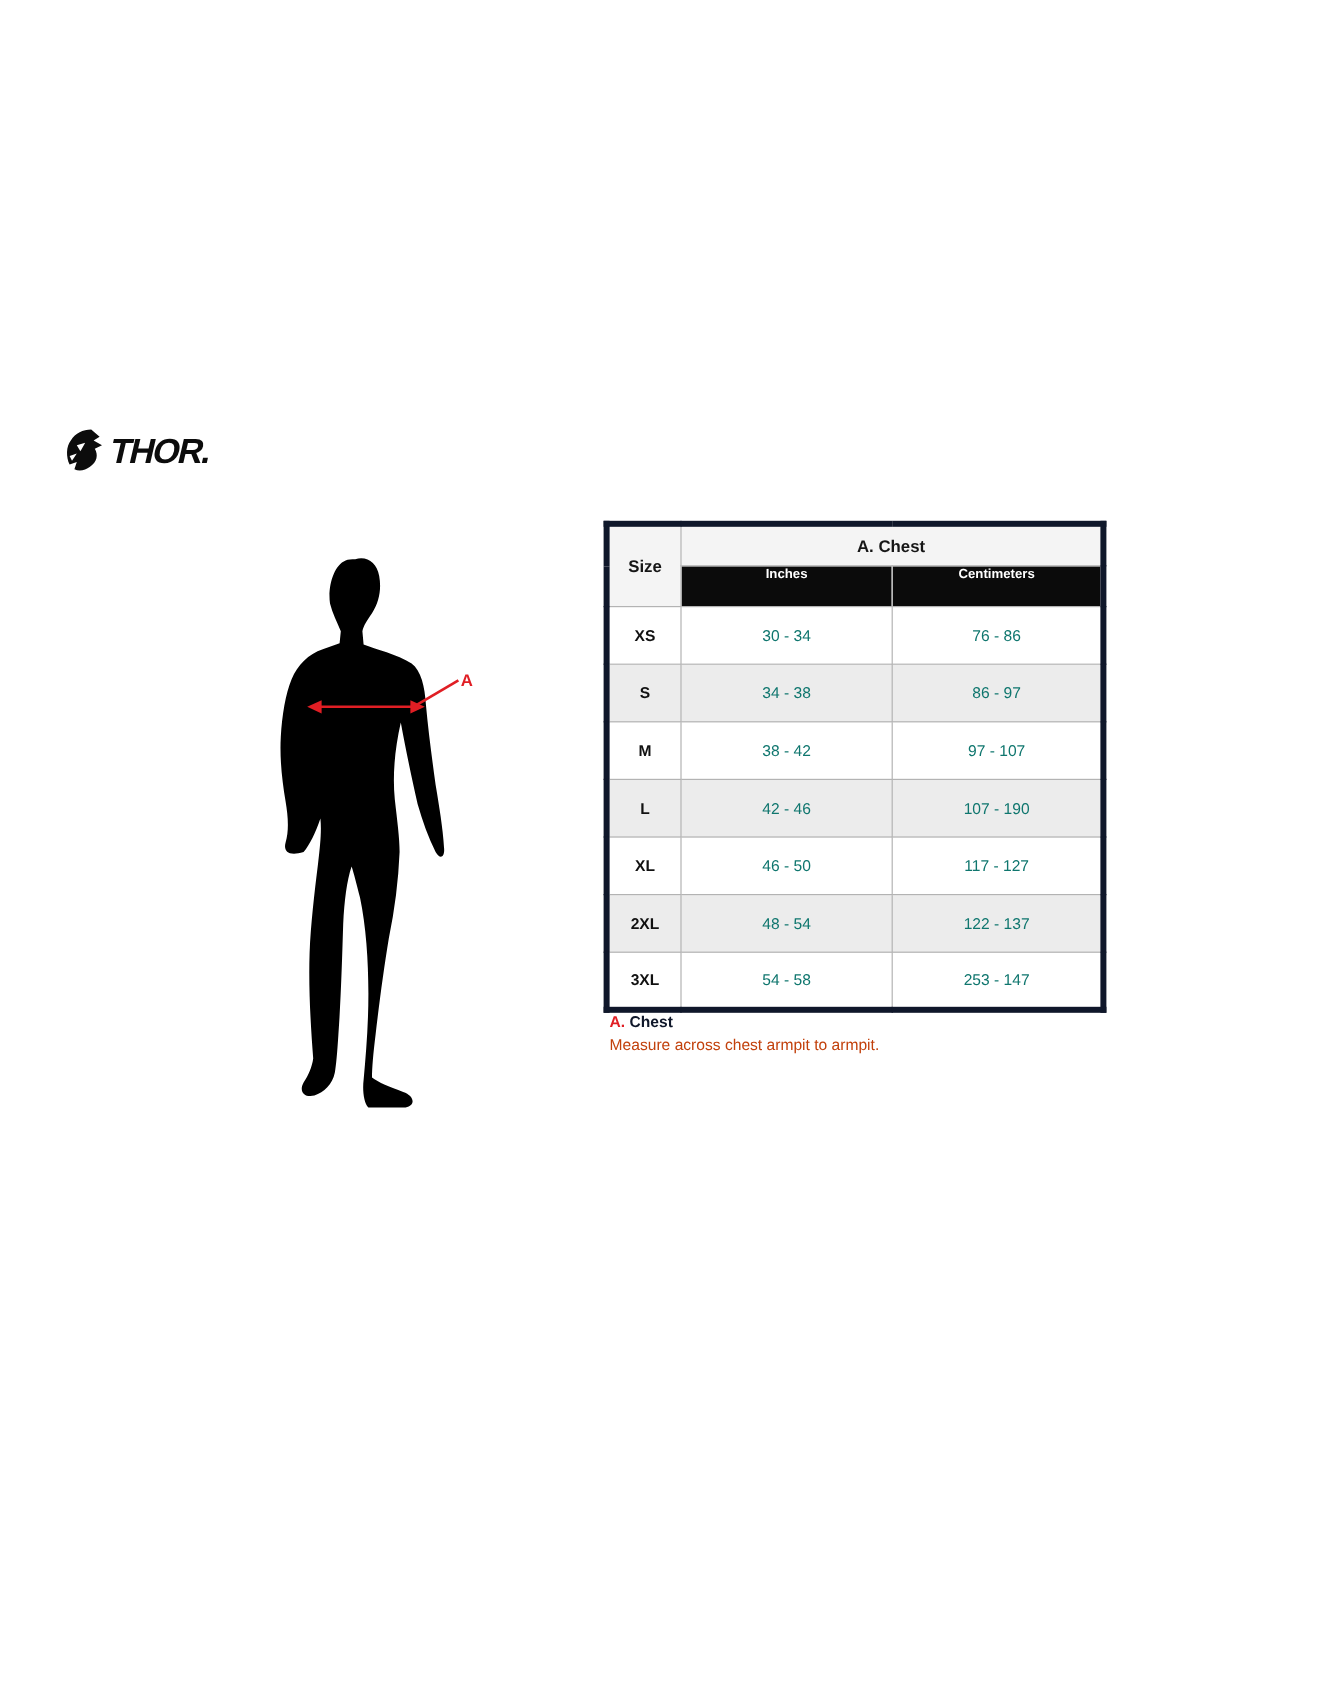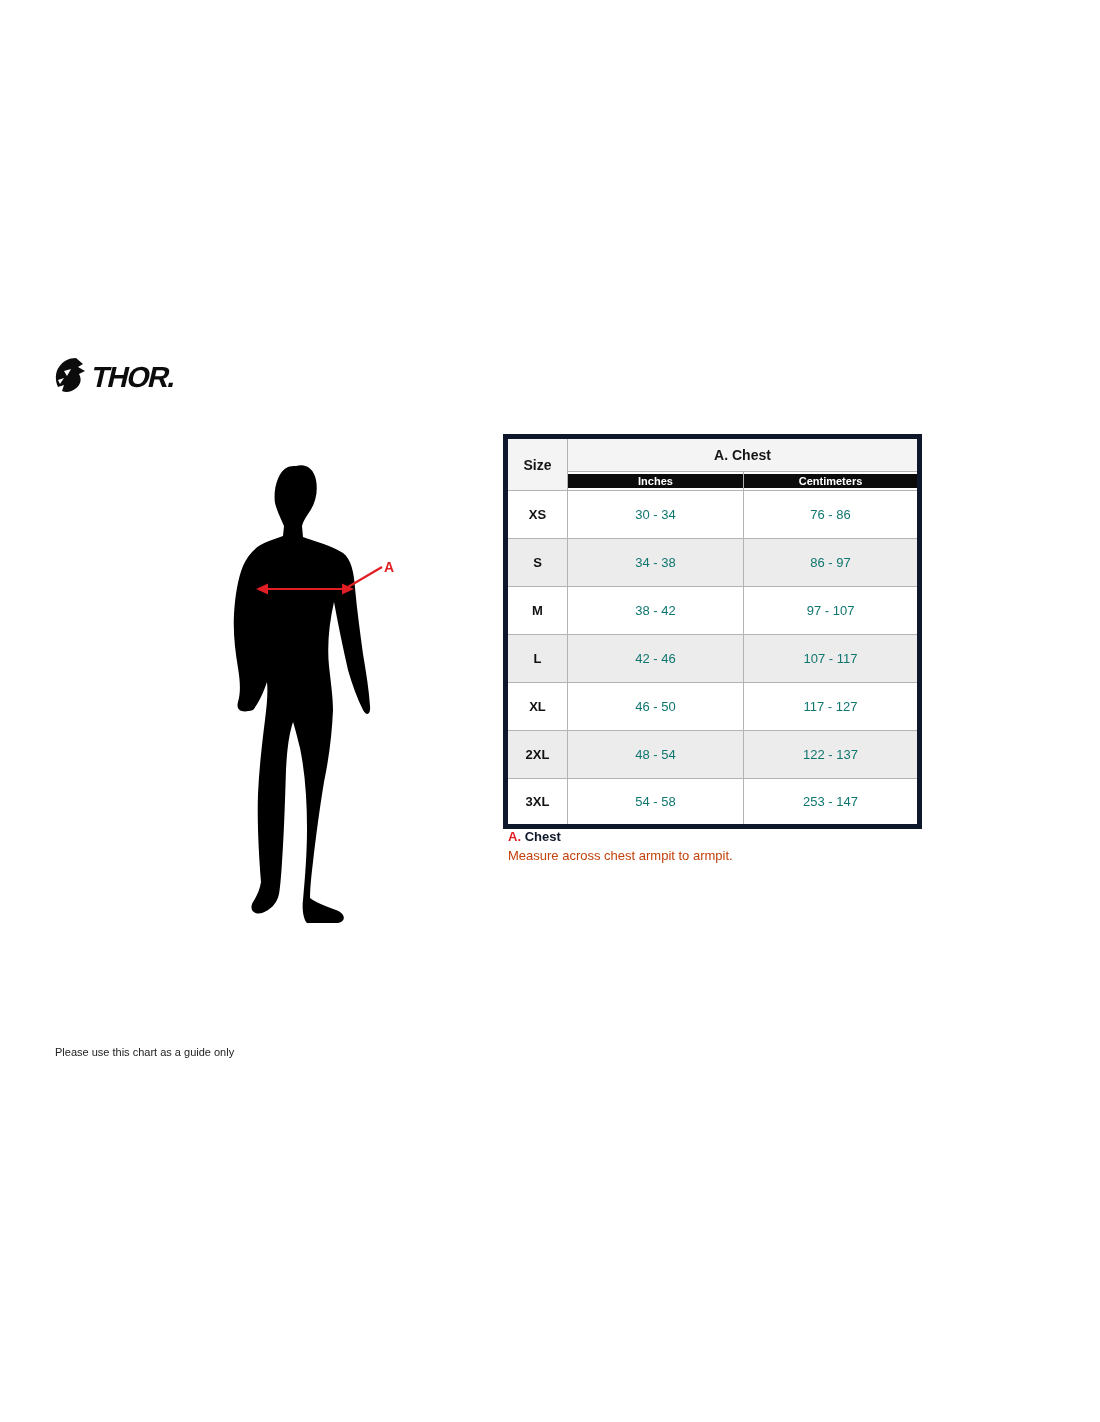--- a/index.html
+++ b/index.html
@@ -83,21 +83,21 @@
     color: #161616;
     height: 35px;
   }
   .unit-header { background: #ffffff; height: 19px; padding: 2px; }
   .unit-bar {
     background: #0b0b0b;
     color: #ffffff;
     font-size: 11px;
     font-weight: bold;
     line-height: 15px;
-    height: 14px;
+    height: 33px;
   }
   tr.data-row { height: 48px; background: #ffffff; }
   tr.data-row.alt { background: #ececec; }
   td.size-cell { font-size: 13px; font-weight: bold; color: #111; }
   td.val-cell { font-size: 13px; color: #0f766e; }
 
   .measure-heading {
     font-size: 16.5px;
     font-weight: bold;
     letter-spacing: -0.2px;
@@ -225,21 +225,21 @@
           <td class="val-cell">86 - 97</td>
         </tr>
         <tr class="data-row">
           <td class="size-cell">M</td>
           <td class="val-cell">38 - 42</td>
           <td class="val-cell">97 - 107</td>
         </tr>
         <tr class="data-row alt">
           <td class="size-cell">L</td>
           <td class="val-cell">42 - 46</td>
-          <td class="val-cell">107 - 117</td>
+          <td class="val-cell">107 - 190</td>
         </tr>
         <tr class="data-row">
           <td class="size-cell">XL</td>
           <td class="val-cell">46 - 50</td>
           <td class="val-cell">117 - 127</td>
         </tr>
         <tr class="data-row alt">
           <td class="size-cell">2XL</td>
           <td class="val-cell">48 - 54</td>
           <td class="val-cell">122 - 137</td>
@@ -255,16 +255,15 @@
     <div class="measure-item">
       <div class="measure-label">
         <span class="measure-letter">A.</span>
         <span class="measure-name">Chest</span>
       </div>
       <div class="measure-desc">Measure across chest armpit to armpit.</div>
     </div>
   </div>
 
   <div class="footer">
-    <div>Please use this chart as a guide only</div>
   </div>
 
 </div>
 
 </body></html>

